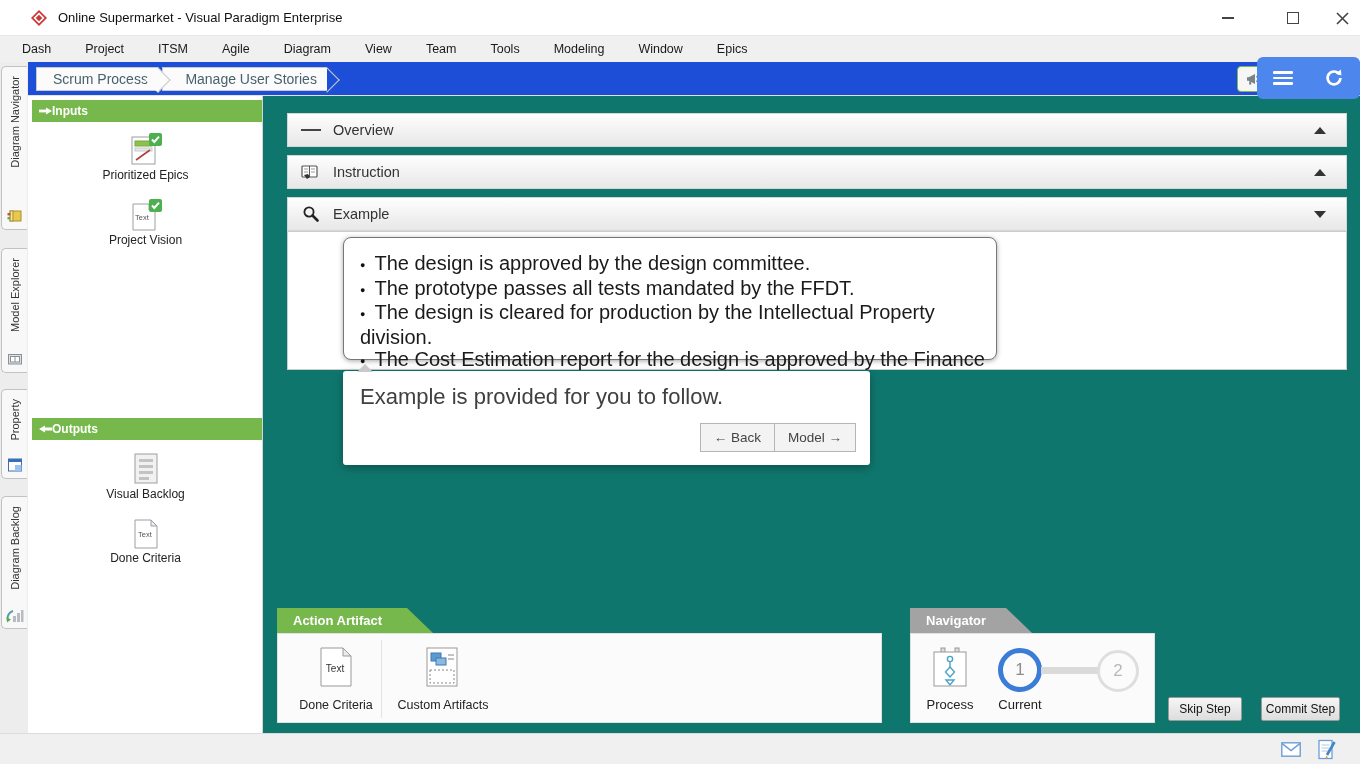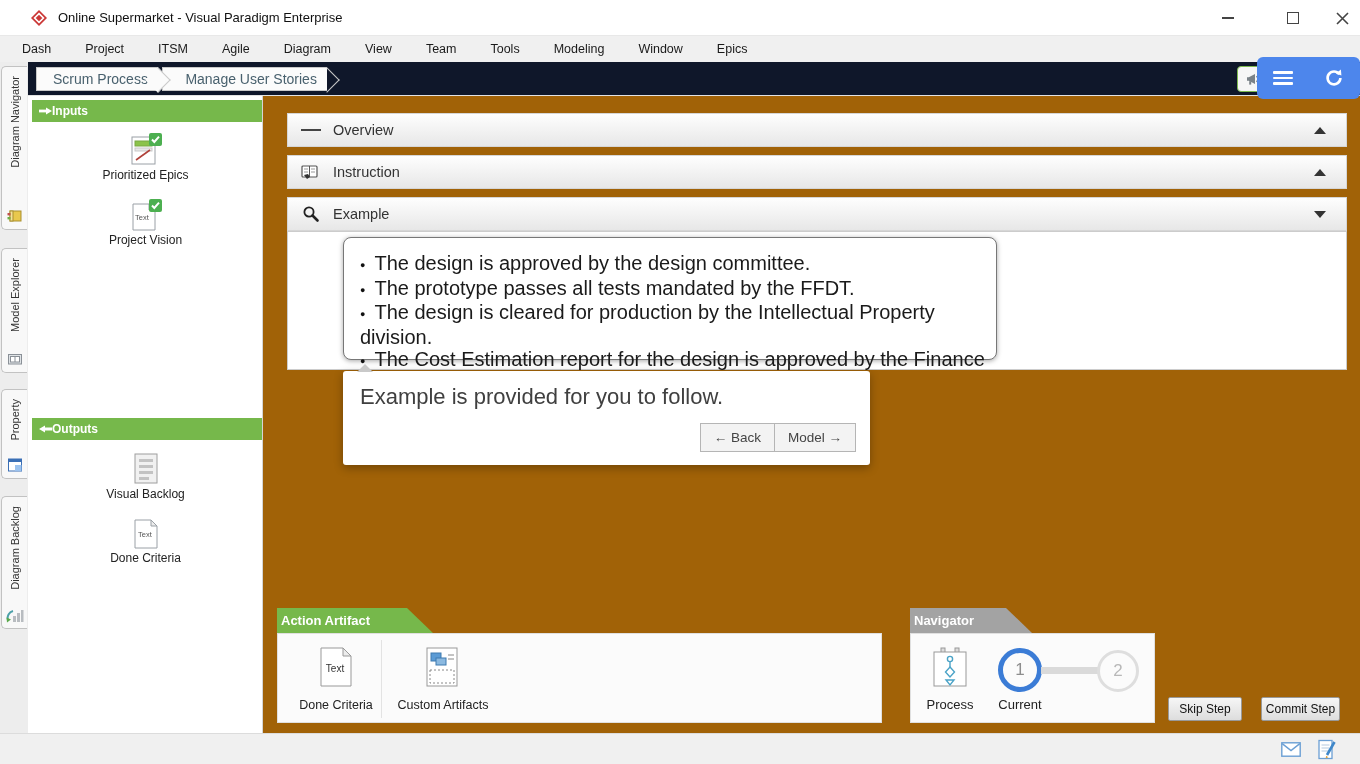--- a/index.html
+++ b/index.html
@@ -13,21 +13,21 @@
   .titlebar .title { position:absolute; left:58px; top:0; line-height:36px; font-size:13px; color:#111; }
   .winbtn { position:absolute; top:0; width:40px; height:36px; display:flex; align-items:center; justify-content:center; }
   .min-glyph { width:12px; height:2px; background:#444; }
   .max-glyph { width:12px; height:12px; border:1.5px solid #444; background:#fff; }
 
   
   .menubar { position:absolute; left:0; top:36px; width:1360px; height:26px; background:#f0f0f0; display:flex; align-items:center; padding-left:5px; }
   .menu-item { padding:0 17px; font-size:12.5px; color:#1a1a1a; line-height:26px; cursor:default; }
 
   
-  .crumbbar { position:absolute; left:28px; top:62px; width:1332px; height:34px; background:#0f172a; border-bottom:1px solid #e3e3e3; }
+  .crumbbar { position:absolute; left:28px; top:62px; width:1332px; height:34px; background:#1d4ed8; border-bottom:1px solid #e3e3e3; }
   .crumbs { position:absolute; left:8px; top:5px; height:24px; white-space:nowrap; }
   .crumb { position:relative; display:inline-block; height:24px; line-height:23px; padding:0 10px 0 16px; background:#fbfbfb; border:1px solid #c9c9c9; border-right:none; color:#49616e; font-size:14px; }
   .crumb.z1 { z-index:3; }
   .crumb.z2 { z-index:2; }
   .crumb::after { content:""; position:absolute; top:3px; right:-9px; width:17px; height:17px; background:#fbfbfb; border-top:1px solid #c9c9c9; border-right:1px solid #c9c9c9; transform:rotate(45deg); z-index:4; }
   .crumb.last::after { background:transparent; }
 
   .announce-btn { position:absolute; left:1237px; top:66px; width:30px; height:26px; background:#f6f6f6; border:1px solid #7cb950; border-radius:4px; display:flex; align-items:center; justify-content:center; }
   .announce-dot { position:absolute; right:-3px; top:-3px; width:8px; height:8px; border-radius:50%; background:#6abf4b; }
   .bluebar { position:absolute; left:1257px; top:57px; width:103px; height:42px; background:#4d86ec; border-radius:6px; display:flex; z-index:5; }
@@ -41,21 +41,21 @@
   .vtab-label { writing-mode:vertical-rl; transform:rotate(180deg); font-size:11px; color:#333; white-space:nowrap; }
 
   
   .leftpanel { position:absolute; left:28px; top:96px; width:235px; height:637px; background:#fff; border-right:1px solid #d5d5d5; }
   .flow-header { position:absolute; left:4px; right:0; height:22px; background:#76b84b; color:#fff; font-size:12px; font-weight:bold; line-height:22px; padding-left:20px; }
   .flow-header svg { position:absolute; left:6px; top:4px; }
   .panel-label { position:absolute; left:0; width:235px; text-align:center; font-size:12px; color:#222; }
   .panel-icon { position:absolute; left:101px; }
 
   
-  .main { position:absolute; left:263px; top:96px; width:1097px; height:637px; background:#a16207; }
+  .main { position:absolute; left:263px; top:96px; width:1097px; height:637px; background:#0f766e; }
   .acc-header { position:absolute; left:24px; width:1060px; height:34px; background:linear-gradient(#fefefe,#e7e7e7); border:1px solid #d6d6d6; display:flex; align-items:center; }
   .acc-header .ic { width:20px; margin-left:13px; display:flex; justify-content:center; }
   .acc-header .lbl { margin-left:12px; font-size:14.5px; color:#333; }
   .tri-up { width:0; height:0; border-left:6px solid transparent; border-right:6px solid transparent; border-bottom:7px solid #333; }
   .tri-down { width:0; height:0; border-left:6px solid transparent; border-right:6px solid transparent; border-top:7px solid #333; }
   .acc-arrow { position:absolute; right:20px; top:13px; }
   .ov-lines div { width:16px; height:2px; background:#444; margin:2.5px 0; }
   .example-content { position:absolute; left:24px; top:135px; width:1060px; height:139px; background:#fff; border:1px solid #cccccc; }
 
   
@@ -66,21 +66,21 @@
 
   
   .guide { position:absolute; left:343px; top:371px; width:527px; height:94px; background:#fff; border-radius:3px; box-shadow:0 3px 10px rgba(0,0,0,.3); z-index:9; }
   .guide .pointer { position:absolute; left:14px; top:-7px; width:0; height:0; border-left:8px solid transparent; border-right:8px solid transparent; border-bottom:8px solid #c9c9c9; }
   .guide .msg { position:absolute; left:17px; top:13px; font-size:22px; color:#404040; }
   .guide .btns { position:absolute; right:14px; bottom:13px; display:flex; }
   .guide button { height:29px; background:#f3f3f3; border:1px solid #b5b5b5; font-family:"Liberation Sans",sans-serif; font-size:13.5px; color:#444; padding:0 13px; }
   .guide button.back { border-right:none; }
 
   
-  .foldertab { position:absolute; height:25px; color:#fff; font-size:13px; font-weight:bold; line-height:25px; padding-left:4px; clip-path:polygon(0 0, calc(100% - 26px) 0, 100% 100%, 0 100%); }
+  .foldertab { position:absolute; height:25px; color:#fff; font-size:13px; font-weight:bold; line-height:25px; padding-left:16px; clip-path:polygon(0 0, calc(100% - 26px) 0, 100% 100%, 0 100%); }
   .foldertab.green { background:#76b84b; }
   .foldertab.grey { background:#a3a3a3; }
   .fpanel { position:absolute; background:#fbfbfb; border:1px solid #e0e0e0; }
   .fitem-label { position:absolute; text-align:center; font-size:12.5px; color:#222; white-space:nowrap; }
   .vdiv { position:absolute; width:1px; background:#e3e3e3; }
 
   .step-circle { position:absolute; border-radius:50%; background:#fbfbfb; display:flex; align-items:center; justify-content:center; font-size:17px; }
   .connector { position:absolute; background:#dadada; }
 
   .grey-btn { position:absolute; height:24px; background:linear-gradient(#f6f6f6,#dddddd); border:1px solid #999; border-radius:2px; font-family:"Liberation Sans",sans-serif; font-size:12px; color:#111; }

